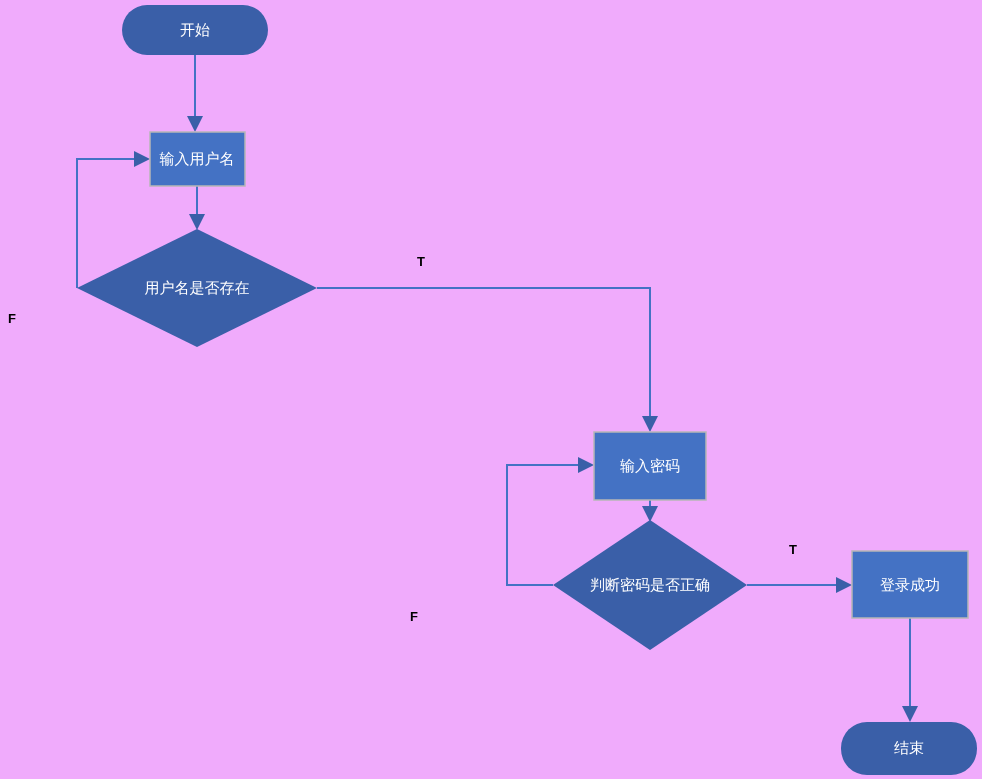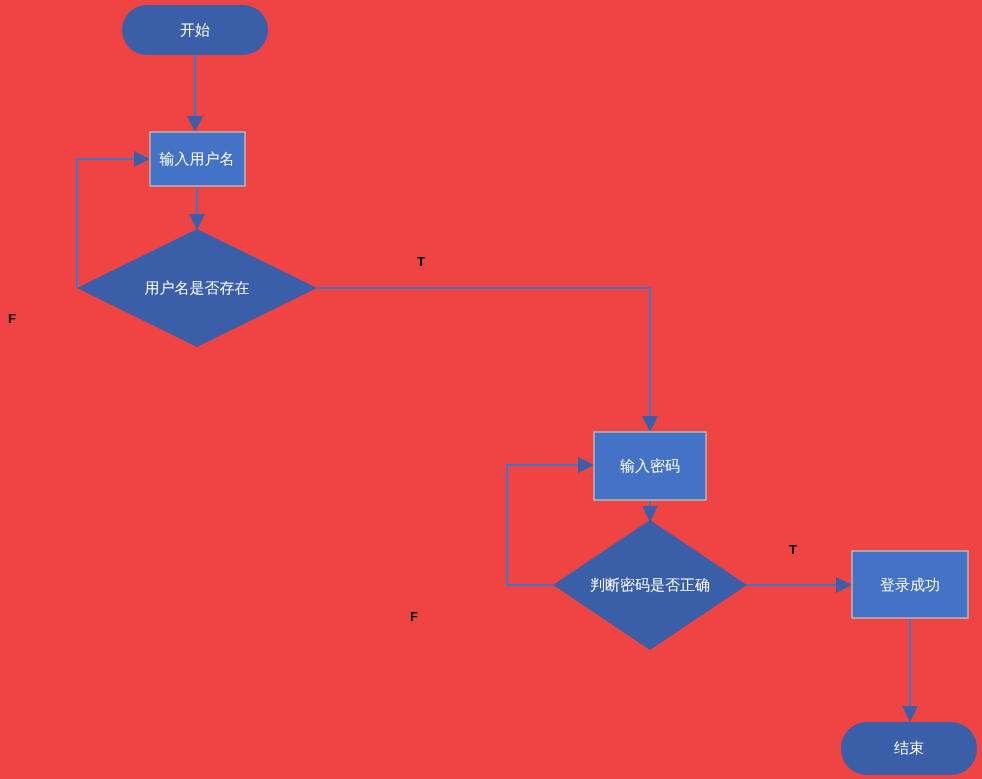--- a/index.html
+++ b/index.html
@@ -7,21 +7,21 @@
     padding: 0;
     background: #ffffff;
   }
   body {
     font-family: "Liberation Sans", "DejaVu Sans", sans-serif;
   }
   #canvas {
     position: relative;
     width: 982px;
     height: 779px;
-    background: #ef4444;
+    background: #f0abfc;
     overflow: hidden;
   }
   #flow-svg {
     position: absolute;
     left: 0;
     top: 0;
     width: 982px;
     height: 779px;
   }
   .node-label {

